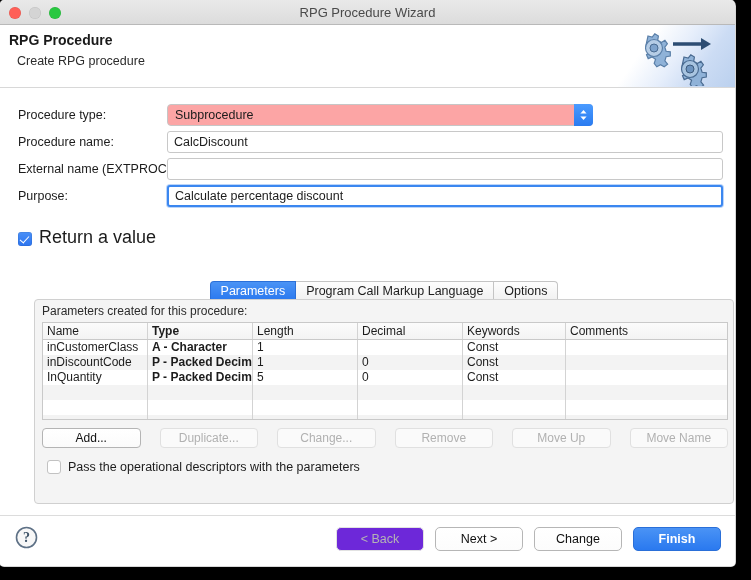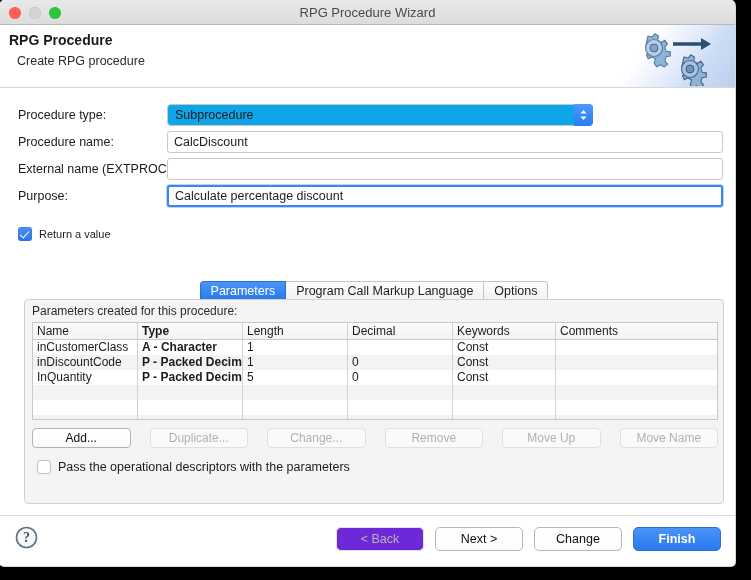--- a/index.html
+++ b/index.html
@@ -75,50 +75,50 @@
     font-size: 12.5px; color: #1c1c1c; line-height: 20px;
     padding: 0 6px; outline: none; font-family: inherit;
   }
   .field.focused {
     border: 2px solid #3b87f0;
     box-shadow: 0 0 0 1px rgba(59,135,240,.35);
     line-height: 18px;
   }
   .combo {
     position: absolute; left: 167px; width: 426px; height: 22px;
-    background: #0ea5e9; border: 1px solid #c6c6c6; border-radius: 4px;
+    background: #fca5a5; border: 1px solid #c6c6c6; border-radius: 4px;
   }
   .combo .val {
     position: absolute; left: 7px; top: 0; line-height: 21px;
     font-size: 12.5px; color: #1c1c1c;
   }
   .combo .stepper {
     position: absolute; right: -1px; top: -1px; width: 19px; height: 22px;
     background: linear-gradient(to bottom, #4a9bff 0%, #2a7bf0 100%);
     border-radius: 0 4px 4px 0;
     display: flex; align-items: center; justify-content: center;
   }
   .combo .stepper svg { display: block; }
 
-  .checkrow { position: absolute; left: 18px; font-size: 11px; color: #1c1c1c; }
+  .checkrow { position: absolute; left: 18px; font-size: 18px; color: #1c1c1c; }
   .cbox {
     display: inline-block; vertical-align: -3px;
     width: 14px; height: 14px; border-radius: 3px; margin-right: 7px;
     position: relative;
   }
   .cbox.on { background: linear-gradient(to bottom,#4a90f7,#2c74ef); box-shadow: inset 0 0 0 .5px rgba(0,0,0,.12); }
   .cbox.on:after {
     content: ""; position: absolute; left: 4.4px; top: 1.5px;
     width: 4px; height: 8px; border: solid #fff; border-width: 0 1.8px 1.8px 0;
     transform: rotate(42deg);
   }
   .cbox.off { background: #fff; border: 1px solid #c2c2c2; }
 
   
-  .tabs-wrap { position: absolute; left: 24px; top: 281px; width: 700px; }
+  .tabs-wrap { position: absolute; left: 34px; top: 281px; width: 700px; }
   .tabstrip { position: relative; height: 19px; display: flex; justify-content: center; }
   .tab {
     height: 19px; line-height: 19px; padding: 0 10px;
     font-size: 12.5px; color: #1c1c1c;
     background: linear-gradient(to bottom,#fdfdfd,#f1f1f1);
     border: 1px solid #c4c4c4; border-bottom: none;
     border-left-width: 0;
   }
   .tab:first-child { border-left-width: 1px; border-radius: 4px 0 0 0; }
   .tab:last-child  { border-radius: 0 4px 0 0; }

